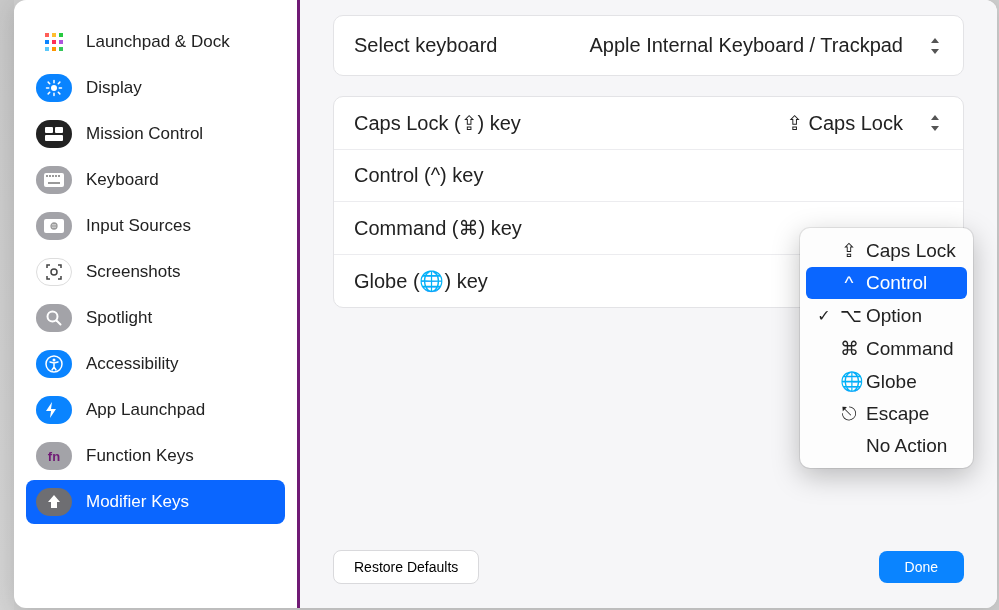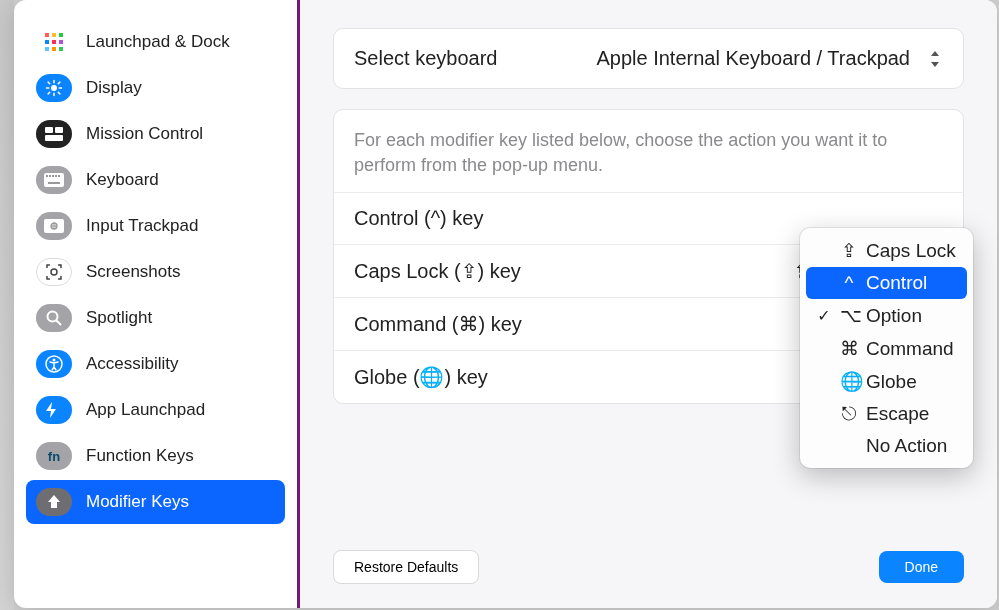--- a/index.html
+++ b/index.html
@@ -47,51 +47,51 @@
     }
     .sidebar-icon {
       width: 36px;
       height: 28px;
       border-radius: 14px;
       display: flex;
       align-items: center;
       justify-content: center;
       flex-shrink: 0;
       font-size: 15px;
-      color: #0c4a6e;
+      color: #701a75;
     }
     .content {
       flex: 1;
       display: flex;
       flex-direction: column;
       background: #f6f6f8;
       border-radius: 0 12px 12px 0;
       position: relative;
     }
     .scroll-area {
       flex: 1;
-      padding: 28px 33px 0 33px;
+      padding: 15px 33px 0 33px;
     }
     .panel {
       background: #fff;
       border: 1px solid #e3e3e6;
       border-radius: 10px;
     }
     .kb-select {
       display: flex;
       align-items: center;
       justify-content: space-between;
       padding: 18px 20px;
       font-size: 20px;
       color: #222;
     }
     .popup-val {
       display: flex;
       align-items: center;
-      gap: 17px;
+      gap: 24px;
       font-size: 20px;
       color: #222;
     }
     .updown { width: 16px; height: 16px; }
     .desc-panel {
       margin-top: 20px;
     }
     .desc {
       padding: 18px 20px 14px 20px;
       font-size: 18px;
@@ -234,21 +234,21 @@
     </div>
 
     <div class="sidebar-item">
       <span class="sidebar-icon" style="background:#a3a3a8;">
         <svg width="20" height="14" viewBox="0 0 20 14">
             <rect x="0" y="0" width="20" height="14" rx="2" fill="#fff"></rect>
             <circle cx="10" cy="7" r="3" fill="none" stroke="#999" stroke-width="1.3"></circle>
             <path d="M7 7h6M10 4c1.5 1.5 1.5 4.5 0 6M10 4c-1.5 1.5-1.5 4.5 0 6" stroke="#999" stroke-width="1" fill="none"></path>
           </svg>
       </span>
-      <span>Input Trackpad</span>
+      <span>Input Sources</span>
     </div>
 
     <div class="sidebar-item">
       <span class="sidebar-icon" style="background:#fff;border:1px solid #ddd;">
         <svg width="18" height="18" viewBox="0 0 18 18">
             <path d="M2 5V2h3M16 5V2h-3M2 13v3h3M16 13v3h-3" stroke="#444" stroke-width="1.5" fill="none"></path>
             <circle cx="9" cy="9" r="3" fill="none" stroke="#444" stroke-width="1.5"></circle>
           </svg>
       </span>
       <span>Screenshots</span>
@@ -310,39 +310,38 @@
           <div class="popup-val">
             <span>Apple Internal Keyboard / Trackpad</span>
             <svg class="updown" viewBox="0 0 12 16">
                 <path d="M6 0l4 5H2l4-5zM6 16l4-5H2l4 5z" fill="#555"></path>
               </svg>
           </div>
         </div>
       </div>
 
       <div class="panel desc-panel">
-        <div class="desc">For each modifier key listed below, choose the action you want it to perform from the pop-up menu.</div>
-
-        <div class="row">
-          <span>Control (^) key</span>
-          <div class="popup-val">
-            <span></span>
-          </div>
-        </div>
 
         <div class="row">
           <span>Caps Lock (⇪) key</span>
           <div class="popup-val">
             <span>⇪ Caps Lock</span>
             <svg class="updown" viewBox="0 0 12 16">
                 <path d="M6 0l4 5H2l4-5zM6 16l4-5H2l4 5z" fill="#555"></path>
               </svg>
           </div>
         </div>
 
+        <div class="row">
+          <span>Control (^) key</span>
+          <div class="popup-val">
+            <span></span>
+          </div>
+        </div>
+
 
         <div class="row">
           <span>Command (⌘) key</span>
           <div class="popup-val">
             <span></span>
           </div>
         </div>
 
         <div class="row">
           <span>Globe (🌐) key</span>

